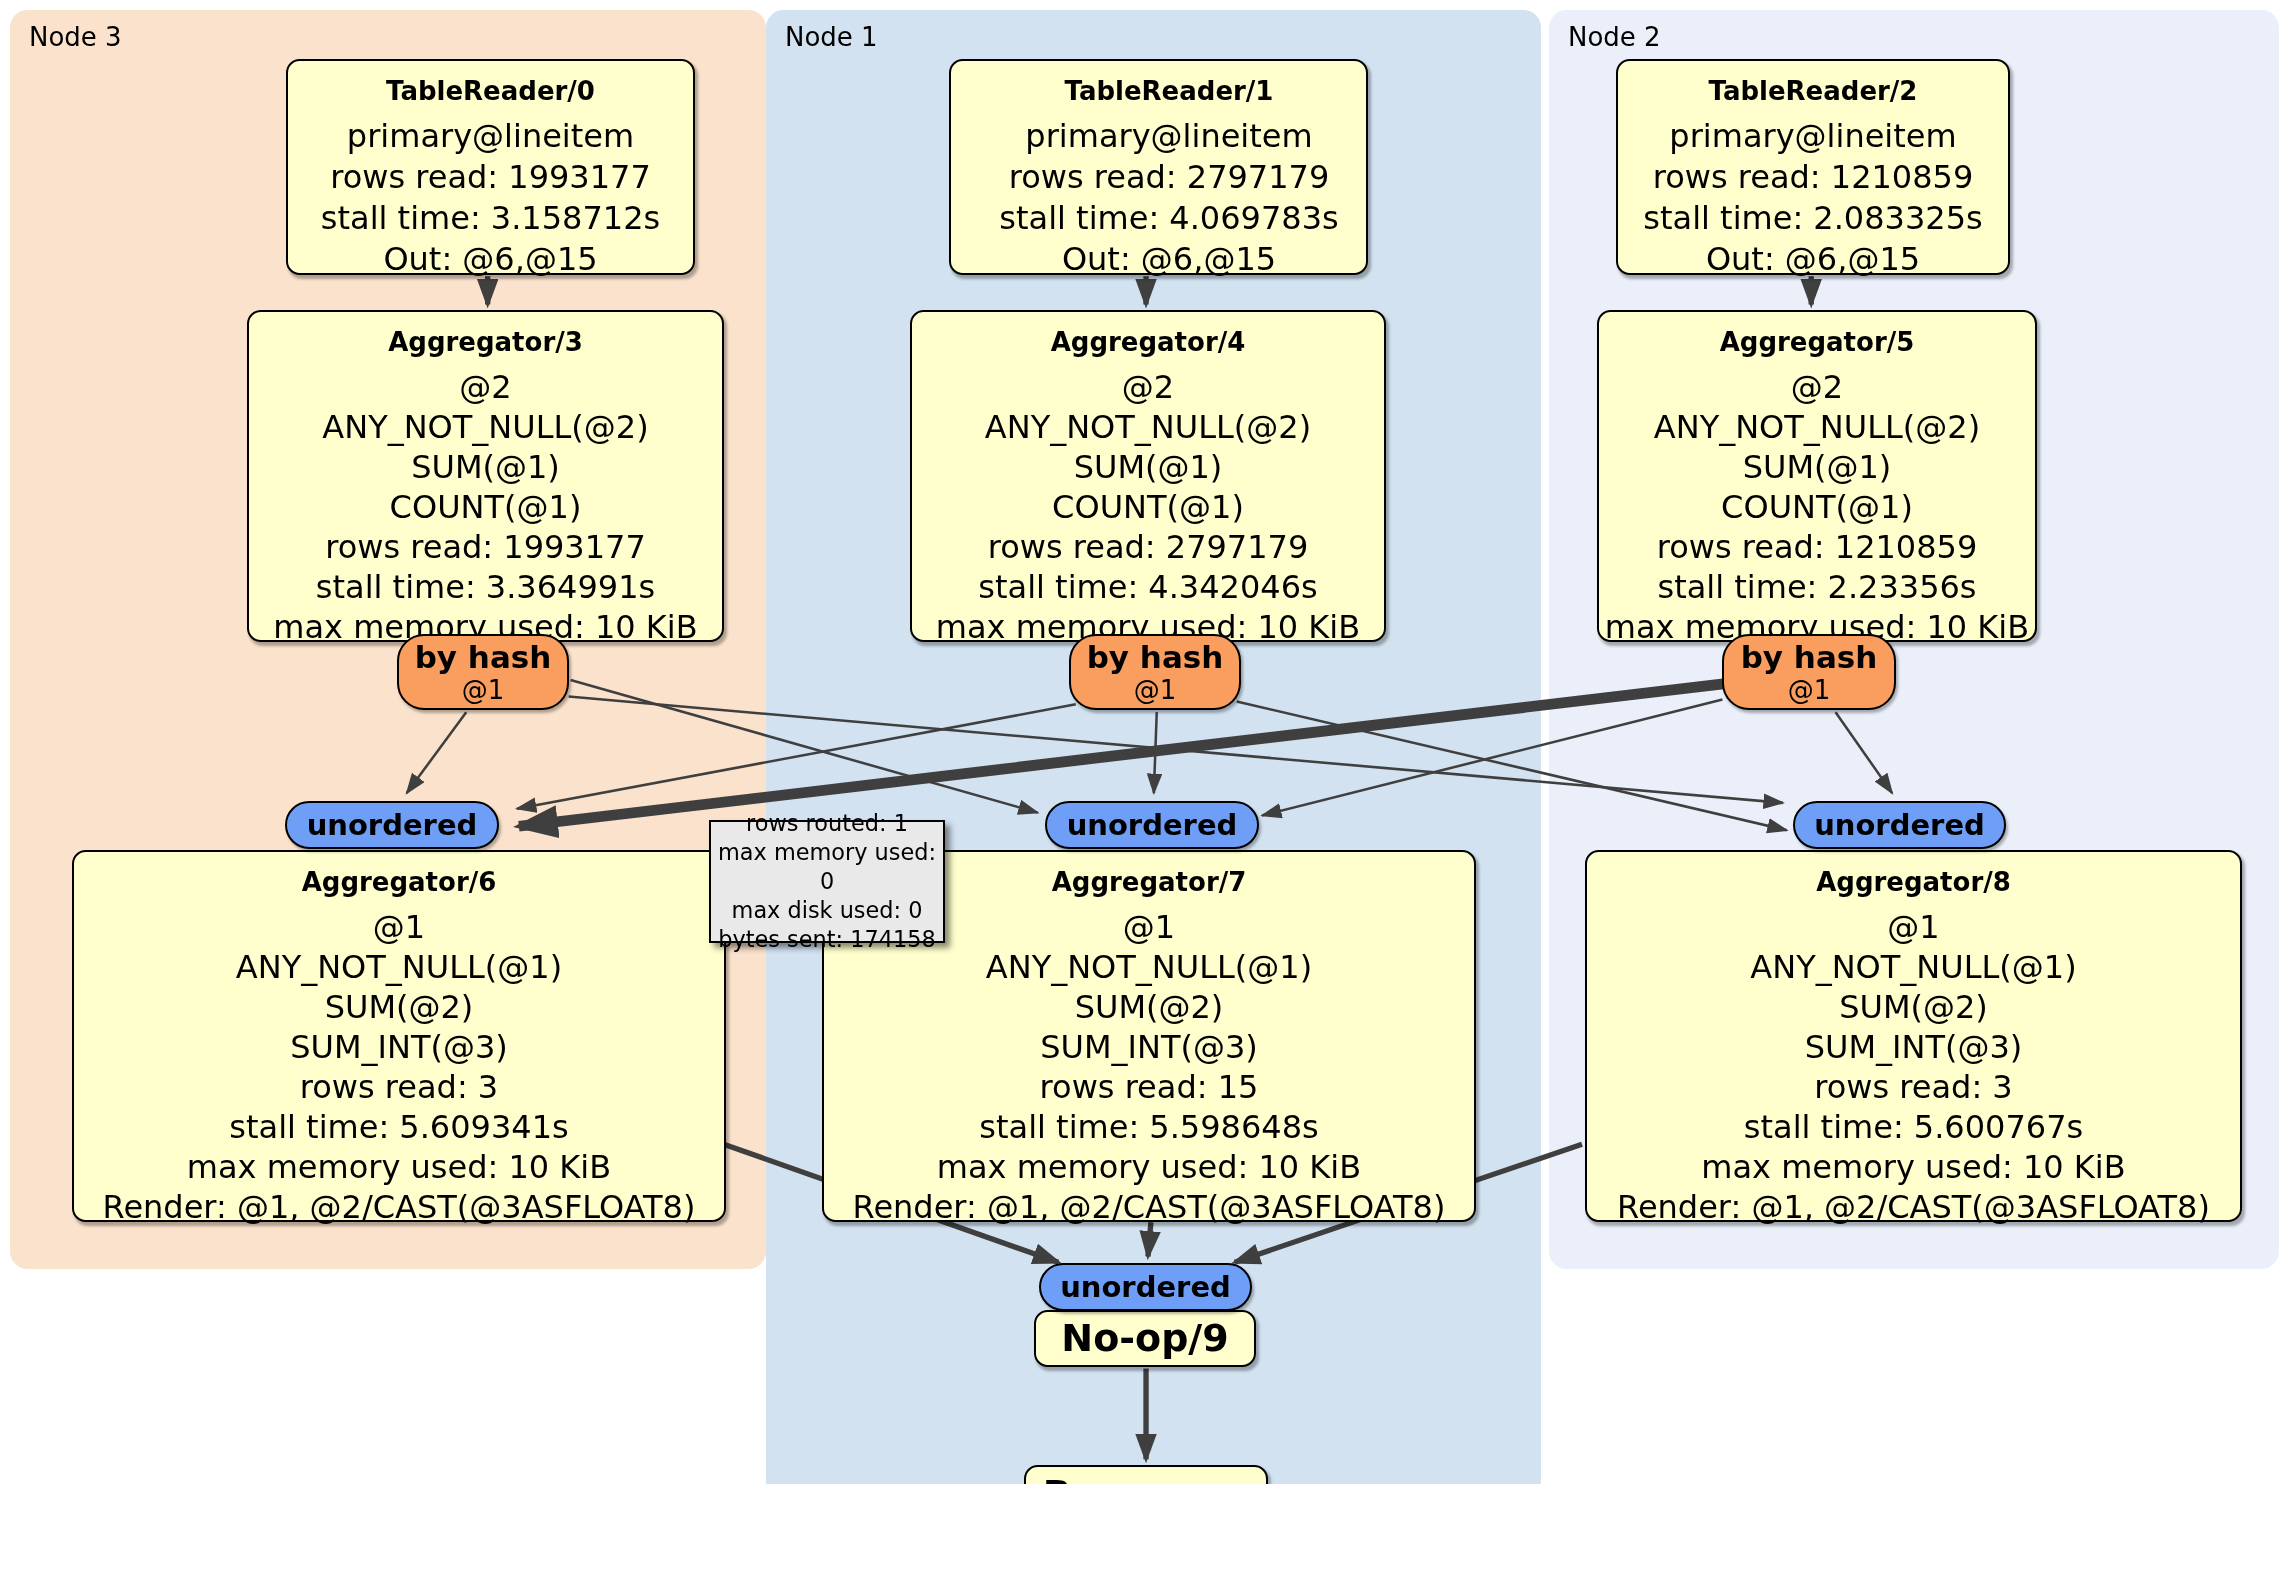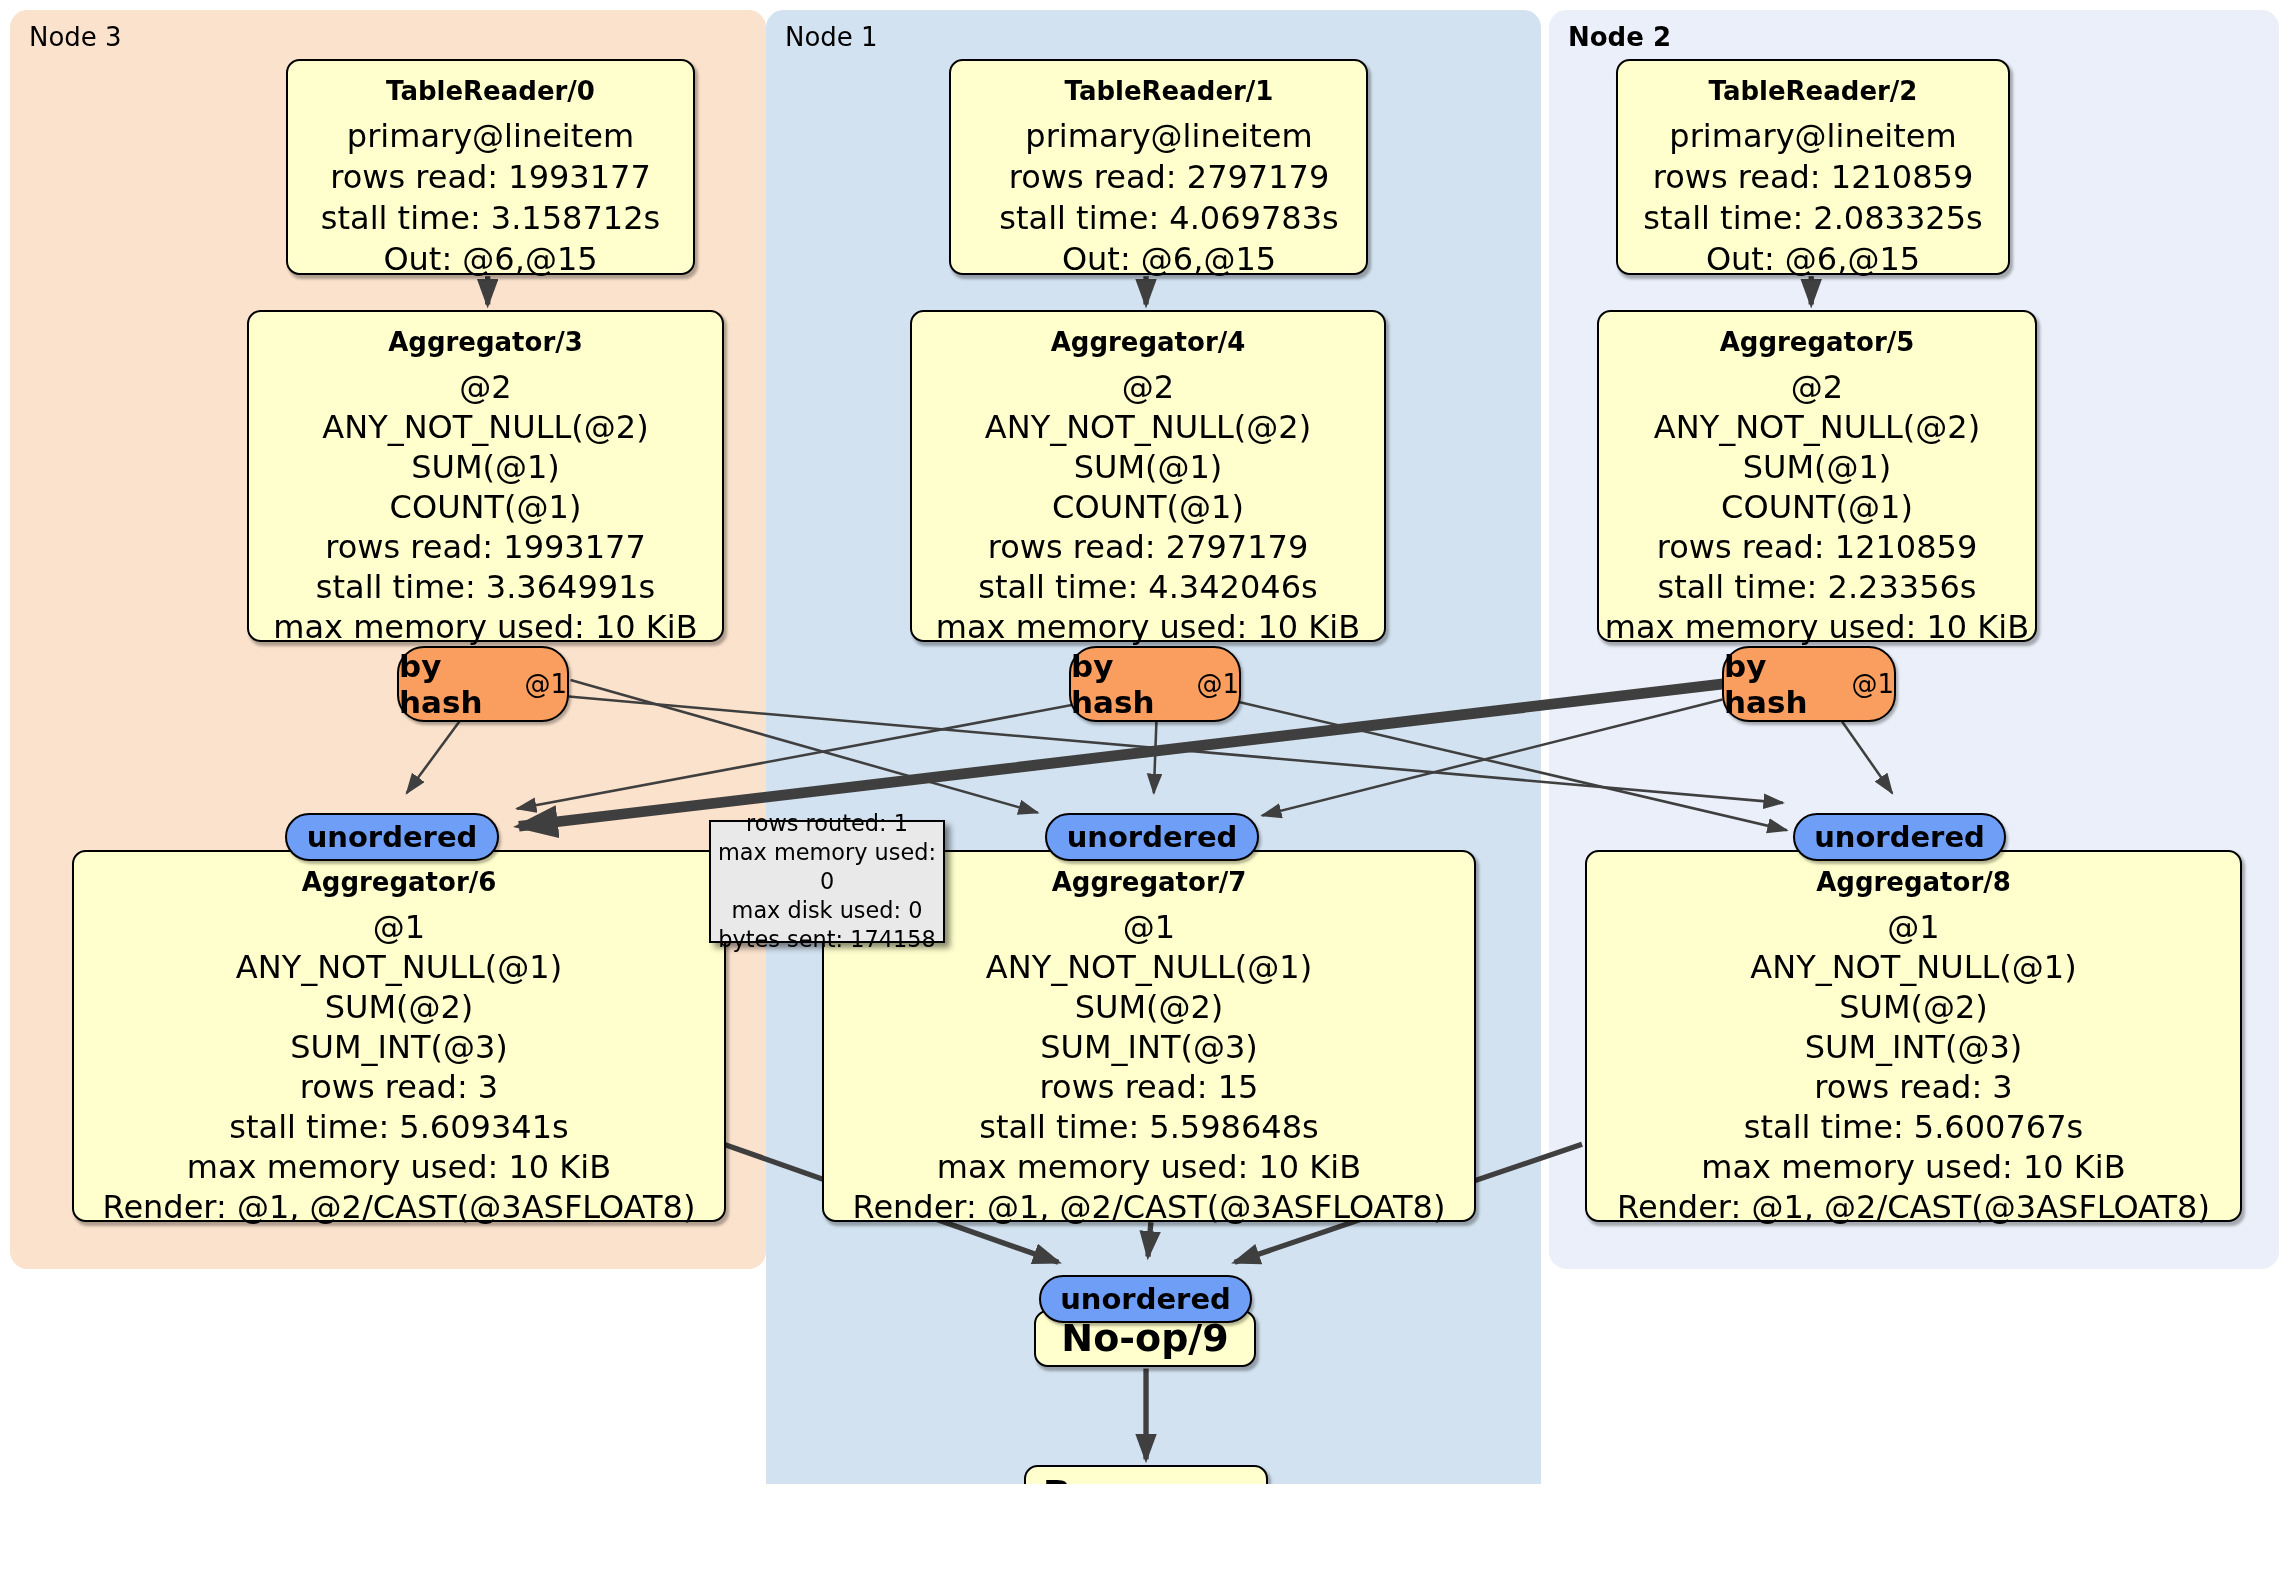--- a/index.html
+++ b/index.html
@@ -20,22 +20,22 @@
   .ah{fill:var(--edge);}
 
   .opbox{position:absolute;background:var(--box_bg);border:2.9px solid #000;border-radius:13.7px;
          box-shadow:2.9px 3.9px 2.9px rgba(0,0,0,0.30);text-align:center;z-index:3;color:#000;}
   .optitle{font-size:26px;font-weight:bold;line-height:49px;padding-top:5.9px;}
   .oplines{font-size:32px;line-height:40px;}
   .oplines-tr{font-size:32px;line-height:41px;}
   .titleonly{display:flex;align-items:center;justify-content:center;text-align:center;}
   .titleonly .optitle{padding-top:0;}
 
-  .pill{position:absolute;border:2.9px solid #000;display:flex;flex-direction:row;align-items:center;
-        justify-content:center;z-index:4;color:#000;box-shadow:2px 2.9px 2.9px rgba(0,0,0,0.30);margin-top:12px;}
+  .pill{position:absolute;border:2.9px solid #000;display:flex;flex-direction:column;align-items:center;
+        justify-content:center;z-index:4;color:#000;box-shadow:2px 2.9px 2.9px rgba(0,0,0,0.30);}
   .hashpill{background:var(--hash_bg);border-radius:27px;}
   .hashpill .hl{font-weight:bold;font-size:31px;line-height:36px;}
   .hashpill .hk{font-size:26px;line-height:30px;}
   .syncpill{background:var(--sync_bg);border-radius:25px;font-weight:bold;font-size:29px;}
 
   .tooltip{position:absolute;left:709px;top:820px;width:232px;height:119px;background:var(--tooltip_bg);
            border:2.9px solid #000;z-index:6;font-size:22.4px;line-height:29px;text-align:center;
            display:flex;flex-direction:column;justify-content:center;
            box-shadow:4.9px 4.9px 5.9px rgba(0,0,0,0.45);}
 </style>
@@ -43,21 +43,21 @@
 <body>
 
 <div id="canvas">
 
   <div class="cluster cluster-node3"></div>
   <div class="cluster cluster-node1"></div>
   <div class="cluster cluster-node2"></div>
 
   <div class="cluster-label" style="left:29px;top:21.5px;">Node 3</div>
   <div class="cluster-label" style="left:785px;top:21.5px;">Node 1</div>
-  <div class="cluster-label" style="left:1568px;top:21.5px;font-weight:bold;">Node 2</div>
+  <div class="cluster-label" style="left:1568px;top:21.5px;">Node 2</div>
 
   <svg id="edges" viewBox="0 0 2352 1636">
     <defs>
       <marker id="ah-thin" markerUnits="userSpaceOnUse" markerWidth="24" markerHeight="18" refX="20" refY="8" orient="auto">
         <path class="ah" d="M0,0 L22,8 L0,16 z"></path>
       </marker>
       <marker id="ah-mid" markerUnits="userSpaceOnUse" markerWidth="32" markerHeight="24" refX="26" refY="11" orient="auto">
         <path class="ah" d="M0,0 L30,11 L0,22 z"></path>
       </marker>
       <marker id="ah-thick" markerUnits="userSpaceOnUse" markerWidth="48" markerHeight="38" refX="40" refY="17" orient="auto">

